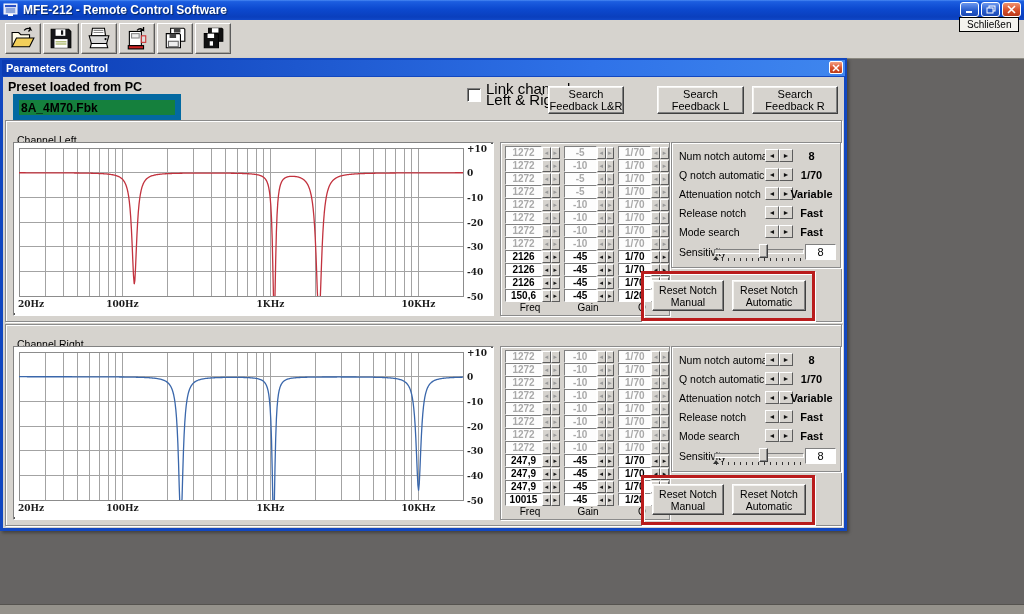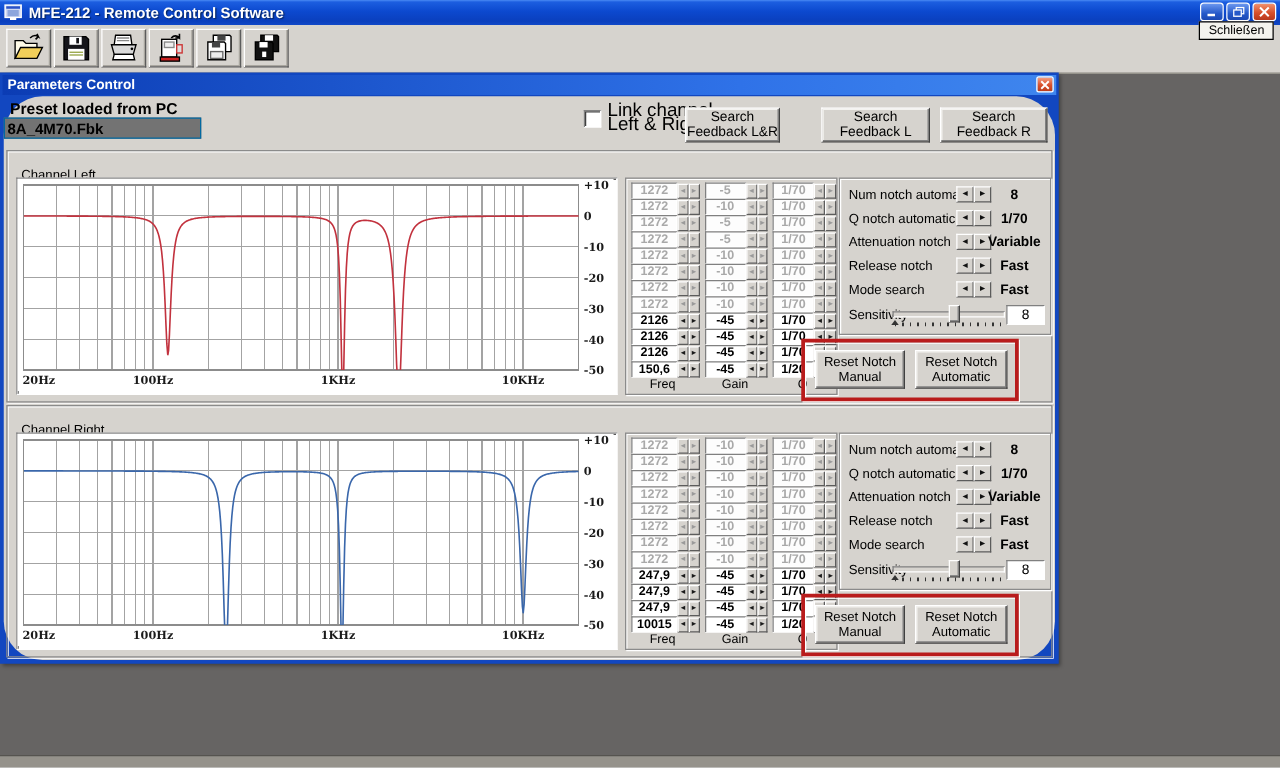--- a/index.html
+++ b/index.html
@@ -22,24 +22,24 @@
            font-size:10px;padding:1px 7px;color:#000;z-index:50;}
   .botframe{position:absolute;left:0;top:604px;width:1024px;height:10px;background:#95928b;border-top:1px solid #55534f;}
   
   .dialog{position:absolute;left:0;top:58px;width:847px;height:473px;background:#1247c0;
           box-shadow:2px 2px 3px rgba(0,0,0,.35);}
   .dlg-title{position:absolute;left:2px;top:2px;right:2px;height:16px;
     background:linear-gradient(90deg,#0b3cb4,#2f72e8 70%,#3f86ee);display:flex;align-items:center;color:#fff;}
   .dlg-title span{font-size:11px;font-weight:bold;margin-left:4px;}
   .dlg-close{position:absolute;right:2px;top:1px;width:14px;height:13px;border:1px solid #fff;border-radius:2px;
     background:linear-gradient(180deg,#f3a084,#d9512c 55%,#bc3c1a);padding:0;display:flex;align-items:center;justify-content:center;}
-  .dlg-body{position:absolute;left:3px;top:19px;right:3px;bottom:3px;background:#d6d3ce;border-radius:31px;}
+  .dlg-body{position:absolute;left:3px;top:19px;right:3px;bottom:3px;background:#d6d3ce;}
   .preset-label{position:absolute;left:5px;top:3px;font-size:12.5px;font-weight:bold;color:#000;}
-  .preset-field{position:absolute;left:0;top:17px;width:152px;height:15px;background:#737373;
-    border:1px solid #0369a1;font:bold 12px "Liberation Sans",sans-serif;padding:0 2px;color:#000;}
+  .preset-field{position:absolute;left:10px;top:17px;width:152px;height:15px;background:#15803d;
+    border:6px solid #0369a1;font:bold 12px "Liberation Sans",sans-serif;padding:0 2px;color:#000;}
   .chk{position:absolute;left:464px;top:11px;width:12px;height:12px;background:#fff;
        border:1px solid;border-color:#808080 #fff #fff #808080;box-shadow:inset 1px 1px 0 #404040;}
   .chk-lines{position:absolute;left:483px;top:6px;font-size:15px;line-height:11px;color:#000;}
   .btn{background:#d6d3ce;border:1px solid;border-color:#ffffff #404040 #404040 #ffffff;
        box-shadow:inset -1px -1px 0 #808080,inset 1px 1px 0 #f4f3f0;font-family:"Liberation Sans",sans-serif;
        font-size:11px;color:#000;padding:0;}
   .sbtn{position:absolute;top:9px;height:28px;}
   
   .group{position:absolute;left:2px;width:835px;height:200px;border:1px solid #8b8b8b;
          box-shadow:inset 1px 1px 0 #fff,1px 1px 0 #fff;}

